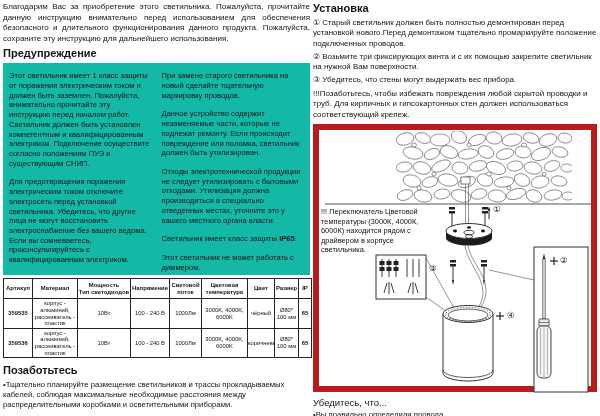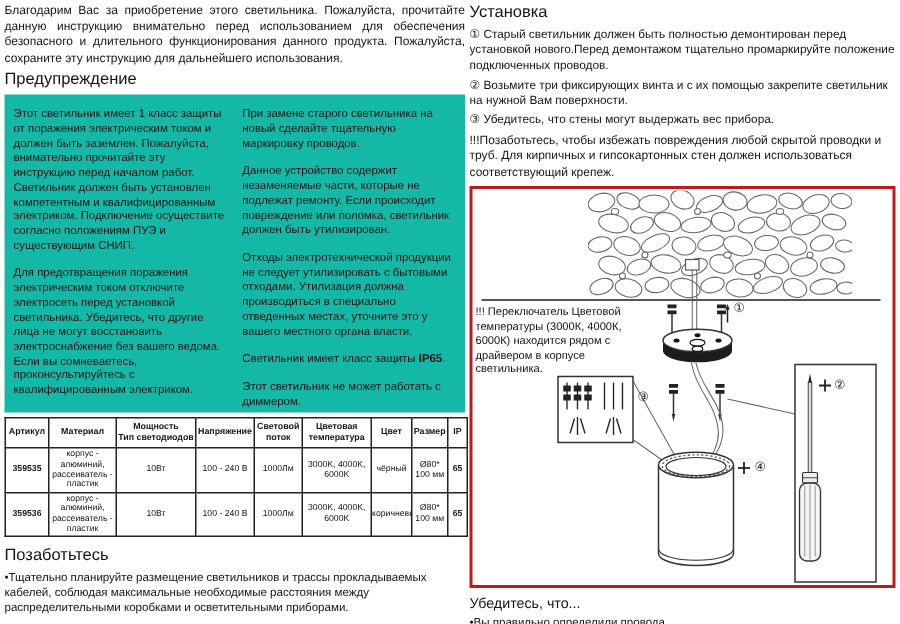--- a/index.html
+++ b/index.html
@@ -1,36 +1,36 @@
 <!DOCTYPE html>
 <html><head>
 <meta charset="utf-8">
 <style>
   *{margin:0;padding:0;box-sizing:border-box}
   html,body{width:600px;height:416px}
   body{position:relative;background:#fff;color:#141414;font-family:"Liberation Sans",sans-serif;overflow:hidden}
   .col-left{position:absolute;left:3px;top:2px;width:307px}
   .col-right{position:absolute;left:313px;top:2px;width:284px}
   .intro{font-size:8px;line-height:10.6px;text-align:justify}
-  .h1{font-size:11px;font-weight:normal;margin:3px 0 4px 0}
+  .h1{font-size:11px;font-weight:bold;margin:3px 0 4px 0}
   .warnbox{background:#14b8a6;display:flex;gap:10px;padding:8px 6px;height:212px}
   .warncol{flex:1}
   .wp{font-size:7.6px;line-height:9.7px;margin-bottom:9px}
   table.spec{border-collapse:collapse;width:100%;margin-top:3px;table-layout:fixed}
   table.spec th,table.spec td{border:1px solid #222;text-align:center;vertical-align:middle;padding:1px 0;overflow:hidden}
   table.spec th{font-size:5.9px;font-weight:bold;white-space:pre-line;line-height:7px;height:20px}
   table.spec td{font-size:5.8px;line-height:6.6px;height:16px}
   td.art{font-weight:bold;font-size:6.3px}
   td.mat{font-size:4px;line-height:4.6px;padding:1px}
   td.ipv{font-weight:bold;font-size:8px}
   .c-art{width:29px}.c-mat{width:45px}.c-pow{width:53px}.c-vol{width:39px}.c-lum{width:32px}.c-tmp{width:46px}.c-col{width:27px}.c-siz{width:24px}.c-ip{width:13px}
   .bullets p{font-size:7.7px;line-height:9.9px}
   .steps p{font-size:7.9px;line-height:10.3px;margin-bottom:3px}
   .caution{font-weight:normal;font-size:8px;line-height:10.4px;margin-top:1px}
-  .figure{position:relative;margin-top:4px;width:284px;height:268px;border:2px solid #b91c1c;background:#fff}
+  .figure{position:relative;margin-top:4px;width:284px;height:268px;border:6px solid #b91c1c;background:#fff}
   .figure svg{position:absolute;left:0;top:0}
   .fign{position:absolute;font-size:7.4px;line-height:9.5px;color:#111}
   .fign1{left:2px;top:77px;width:112px}
   .fign2{left:2px;top:187px;width:106px}
   .figm{position:absolute;font-size:8.5px;color:#222}
   .checkl h3{font-size:9.5px;font-weight:normal;margin:5px 0 2px 0}
   .checkl p{font-size:7.7px;line-height:9.7px}
   .stone{fill:#fff;stroke:#666;stroke-width:0.7}
   .thin{stroke:#666;stroke-width:0.7;fill:none}
 </style>

